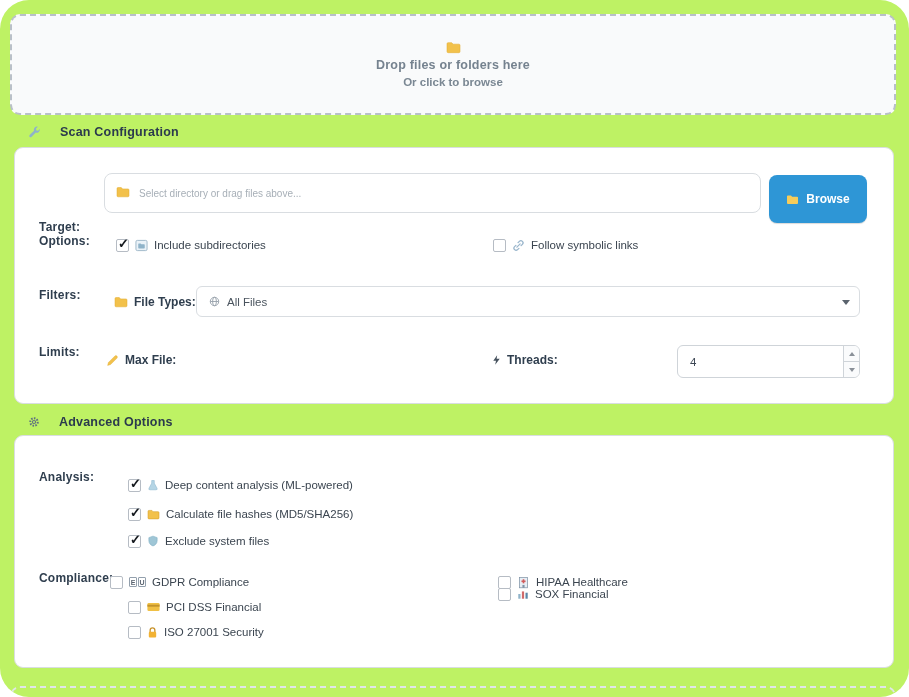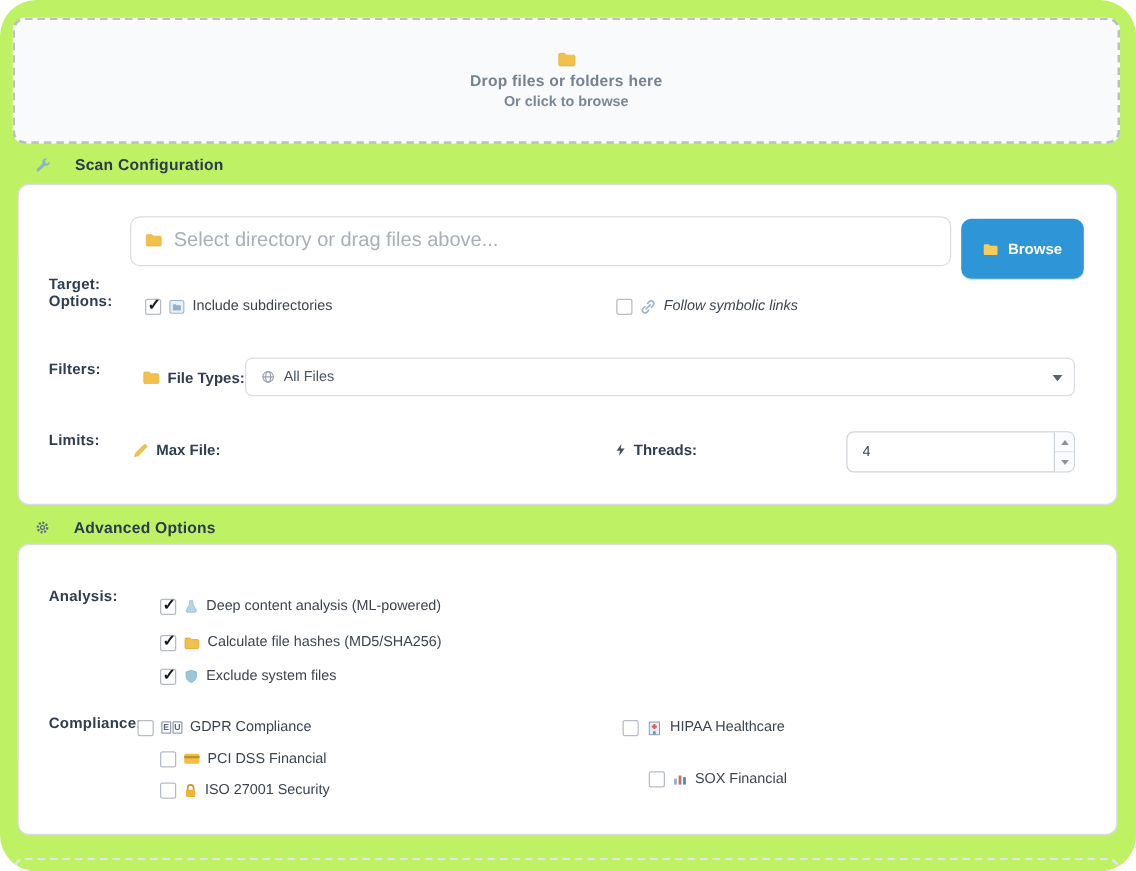--- a/index.html
+++ b/index.html
@@ -27,21 +27,21 @@
   .panel.advanced { top:435px; height:233px; }
 
   .fld-label { position:absolute; font-weight:bold; font-size:12px; color:#2f3e4e; letter-spacing:.2px; }
   .inline-label { position:absolute; display:flex; align-items:center; gap:6px;
                   font-weight:bold; font-size:12px; color:#2f3e4e; }
 
   
   .target-input-wrap { position:absolute; left:89px; top:25px; width:657px; height:40px; }
   .target-input { width:100%; height:100%; border:1px solid #d9dde1; border-radius:8px;
                   padding:0 12px 0 34px; font-family:"Liberation Sans",sans-serif;
-                  font-size:16px; color:#333; outline:none; background:#fff; }
+                  font-size:10px; color:#333; outline:none; background:#fff; }
   .target-input::placeholder { color:#a7afb7; }
   .target-folder { position:absolute; left:12px; top:13px; pointer-events:none; }
   .browse-btn { position:absolute; left:754px; top:27px; width:98px; height:48px;
                 background:#2e96d6; border:none; border-radius:8px; cursor:pointer;
                 display:flex; align-items:center; justify-content:center; gap:7px;
                 color:#fff; font-weight:bold; font-size:12px;
                 font-family:"Liberation Sans",sans-serif; box-shadow:0 1px 1px rgba(0,0,0,.15); }
 
   
   .check-row { position:absolute; display:flex; align-items:center; gap:6px; height:16px; cursor:default; }
@@ -137,21 +137,21 @@
         <span class="checkmark">✓</span>
       </span>
       <span class="icn">
         <svg width="13" height="13" viewBox="0 0 14 14">
             <rect x="1" y="1.5" width="12" height="11" rx="1.5" fill="#eaf2f8" stroke="#9db5c7"></rect>
             <path d="M3.5 5.5 Q3.5 4.8 4.2 4.8 L6 4.8 L6.8 5.6 L9.8 5.6 Q10.5 5.6 10.5 6.3 L10.5 9.4 Q10.5 10.1 9.8 10.1 L4.2 10.1 Q3.5 10.1 3.5 9.4 Z" fill="#8fb3c9"></path>
           </svg>
       </span>
       <span class="check-label">Include subdirectories</span>
     </div>
-    <div class="check-row" style="left:478px; top:89px;font-style:italic;">
+    <div class="check-row" style="left:478px; top:89px;">
       <span class="checkbox">
         <span class="checkmark"></span>
       </span>
       <span class="icn">
         <svg width="13" height="13" viewBox="0 0 16 16" fill="none" stroke="#9ab6cc" stroke-width="1.6" stroke-linecap="round">
             <path d="M6 10 L10 6"></path>
             <path d="M7.5 4.5 l1.6-1.6 a2.6 2.6 0 0 1 3.7 3.7 L11.2 8.2"></path>
             <path d="M8.5 11.5 l-1.6 1.6 a2.6 2.6 0 0 1-3.7-3.7 L4.8 7.8"></path>
           </svg>
       </span>
@@ -306,21 +306,21 @@
         <svg width="13" height="13" viewBox="0 0 16 16">
             <rect x="3" y="2" width="10" height="12.5" fill="#e7eef5" stroke="#7f93a6" stroke-width="0.9"></rect>
             <rect x="7" y="4" width="2" height="5" fill="#d05c5c"></rect>
             <rect x="5.5" y="5.5" width="5" height="2" fill="#d05c5c"></rect>
             <rect x="6.7" y="11" width="2.6" height="3.5" fill="#7f93a6"></rect>
           </svg>
       </span>
       <span class="check-label">HIPAA Healthcare</span>
     </div>
 
-    <div class="check-row" style="left:483px; top:179px;margin-left:21px;">
+    <div class="check-row" style="left:483px; top:150px;">
       <span class="checkbox">
         <span class="checkmark"></span>
       </span>
       <span class="icn">
         <svg width="12" height="12" viewBox="0 0 14 14">
             <rect x="1.5" y="7" width="2.6" height="5.5" fill="#8fb3c9"></rect>
             <rect x="5.7" y="4" width="2.6" height="8.5" fill="#d06a6a"></rect>
             <rect x="9.9" y="5.5" width="2.6" height="7" fill="#5b87a8"></rect>
           </svg>
       </span>

